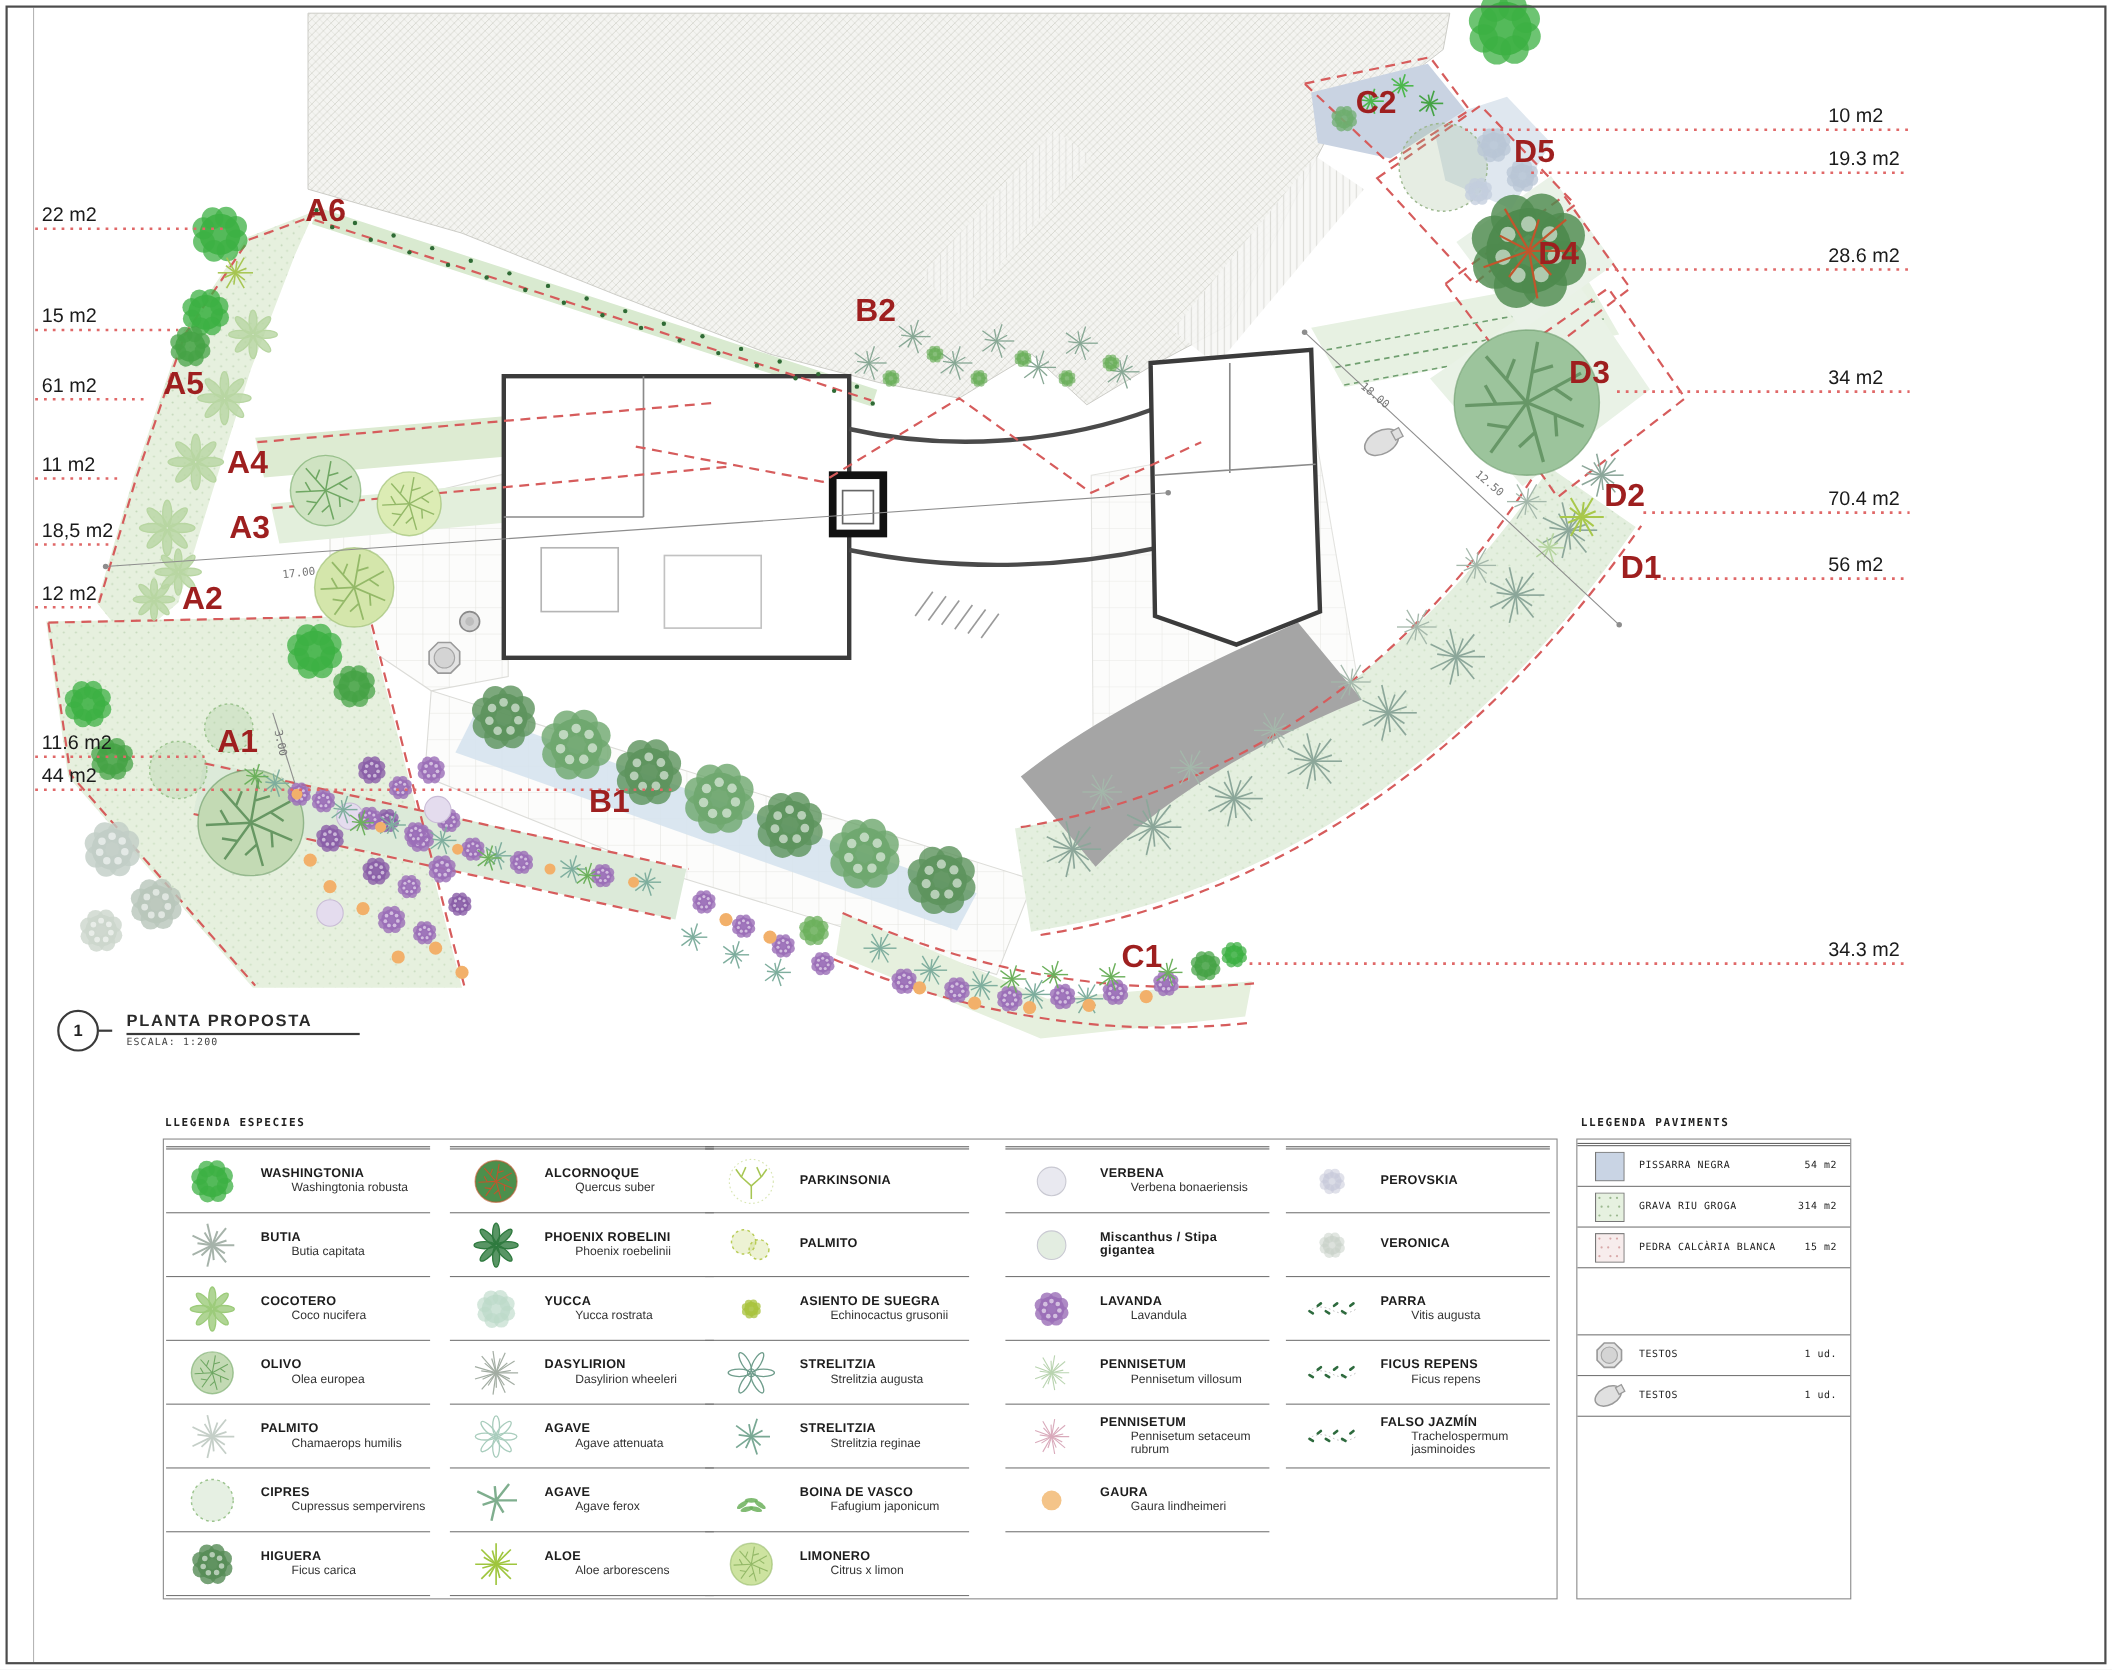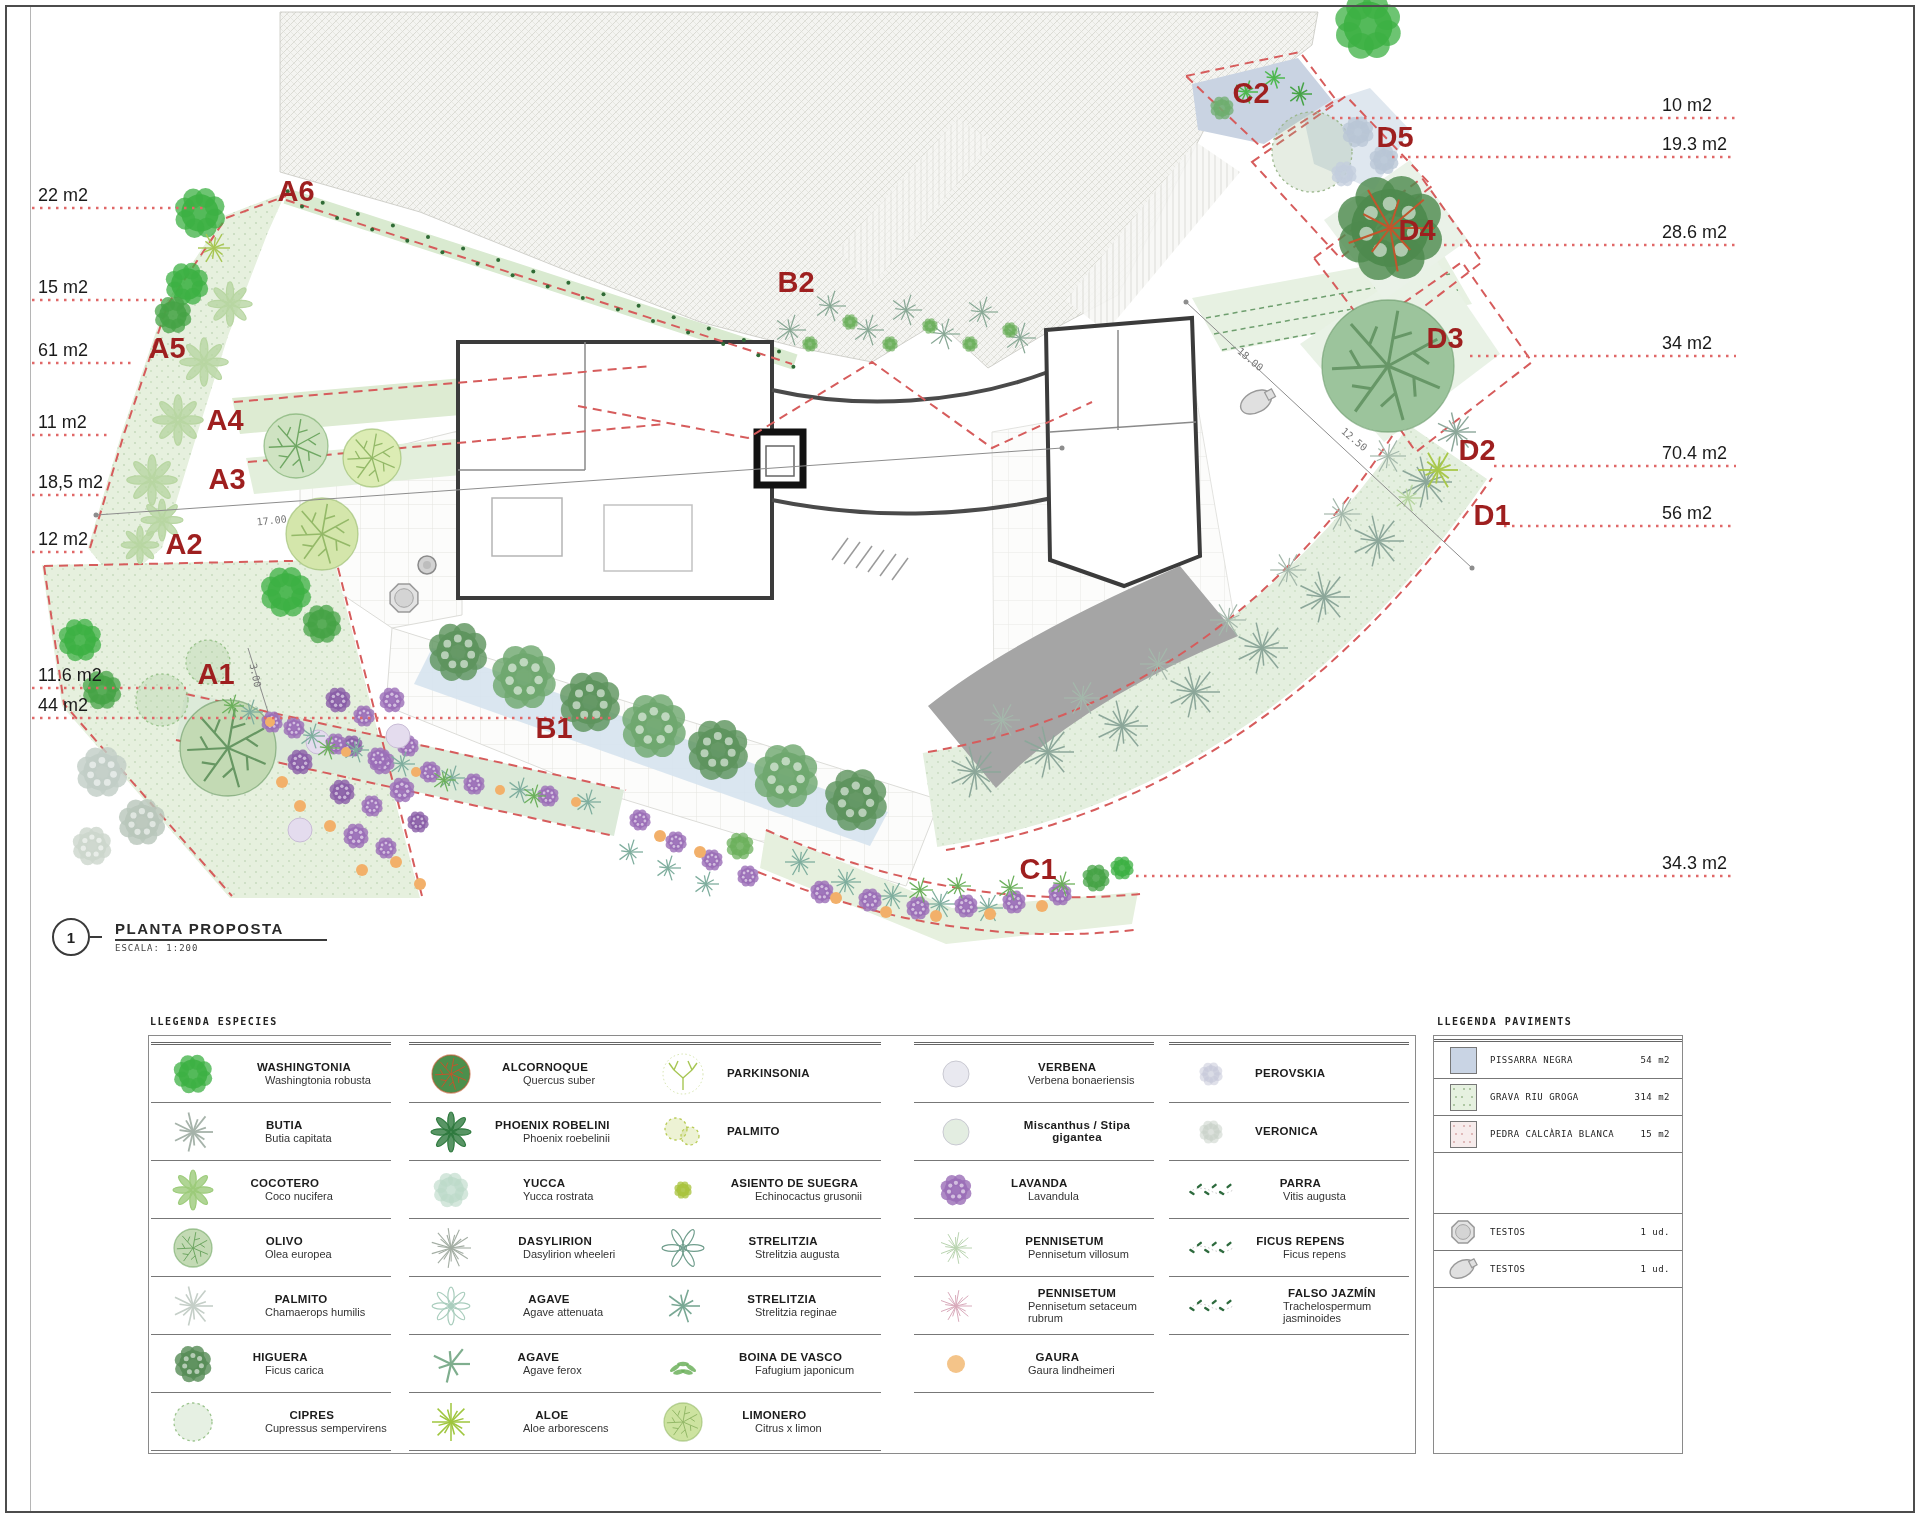--- a/index.html
+++ b/index.html
@@ -23,21 +23,21 @@
   .tb-scale{font-family:"DejaVu Sans Mono",monospace;font-size:9px;color:#444;letter-spacing:1px;}
   
   .legend-title{position:absolute;font-family:"DejaVu Sans Mono",monospace;font-size:10px;font-weight:bold;
                 letter-spacing:1.5px;color:#222;z-index:3;}
   .species-box{position:absolute;left:148px;top:1035px;width:1266px;height:417px;border:1px solid #8a8a8a;z-index:3;}
   .sp-col{position:absolute;top:6px;width:240px;border-top:3px double #666;}
   .sp-row{height:58px;border-bottom:1px solid #777;display:flex;align-items:center;gap:12px;
           padding-left:10px;box-sizing:border-box;}
   .sp-icon{width:64px;min-width:64px;display:flex;justify-content:center;align-items:center;}
   .sp-text{display:flex;flex-direction:column;gap:1px;}
-  .sp-name{font-size:11.5px;font-weight:bold;color:#1c1c1c;letter-spacing:.3px;text-align:center;}
+  .sp-name{font-size:11.5px;font-weight:bold;color:#1c1c1c;letter-spacing:.3px;}
   .sp-latin{font-size:11px;color:#333;margin-left:28px;}
   .pav-box{position:absolute;left:1433px;top:1035px;width:248px;height:417px;border:1px solid #8a8a8a;z-index:3;}
   .pav-rows{position:absolute;left:0;right:0;top:3px;border-top:3px double #666;}
   .pot-rows{position:absolute;left:0;right:0;top:147px;border-top:1px solid #777;margin-top:30px;}
   .pav-row{height:37px;border-bottom:1px solid #777;display:flex;align-items:center;gap: 10px;
            padding:0 12px;box-sizing:border-box;font-family:"DejaVu Sans Mono",monospace;font-size:9px;color:#222;}
   .pav-icon{width:34px;min-width:34px;display:flex;justify-content:center;align-items:center;}
   .pav-name{flex:1;letter-spacing:.5px;}
   .pav-area{letter-spacing:.5px;}
 </style>
@@ -1911,20 +1911,31 @@
               </svg>
             </span>
             <span class="sp-text">
               <span class="sp-name">PALMITO</span>
               <span class="sp-latin">Chamaerops humilis</span>
             </span>
           </div>
           <div class="sp-row">
             <span class="sp-icon">
               <svg width="54" height="54" viewBox="0 0 54 54">
+                <circle cx="27" cy="27" r="19" fill="#9cc48e" fill-opacity="0.25" stroke="#9cc48e" stroke-width="1.3" stroke-dasharray="2.5 3"></circle>
+              </svg>
+            </span>
+            <span class="sp-text">
+              <span class="sp-name">CIPRES</span>
+              <span class="sp-latin">Cupressus sempervirens</span>
+            </span>
+          </div>
+          <div class="sp-row">
+            <span class="sp-icon">
+              <svg width="54" height="54" viewBox="0 0 54 54">
                 <circle cx="27" cy="27" r="13.68" fill="#578d57" opacity="0.95"></circle>
                 <circle cx="38.1" cy="31.0" r="7.2" fill="#578d57" opacity="0.81"></circle>
                 <circle cx="32.0" cy="37.7" r="7.2" fill="#578d57" opacity="0.81"></circle>
                 <circle cx="23.0" cy="38.1" r="7.2" fill="#578d57" opacity="0.81"></circle>
                 <circle cx="16.3" cy="32.0" r="7.2" fill="#578d57" opacity="0.81"></circle>
                 <circle cx="15.9" cy="23.0" r="7.2" fill="#578d57" opacity="0.81"></circle>
                 <circle cx="22.0" cy="16.3" r="7.2" fill="#578d57" opacity="0.81"></circle>
                 <circle cx="31.0" cy="15.9" r="7.2" fill="#578d57" opacity="0.81"></circle>
                 <circle cx="37.7" cy="22.0" r="7.2" fill="#578d57" opacity="0.81"></circle>
                 <circle cx="35.4" cy="28.7" r="2.5" fill="#ffffff" opacity="0.55"></circle>
@@ -1932,31 +1943,20 @@
                 <circle cx="23.4" cy="34.8" r="2.5" fill="#ffffff" opacity="0.55"></circle>
                 <circle cx="18.7" cy="29.0" r="2.5" fill="#ffffff" opacity="0.55"></circle>
                 <circle cx="20.2" cy="21.8" r="2.5" fill="#ffffff" opacity="0.55"></circle>
                 <circle cx="26.9" cy="18.5" r="2.5" fill="#ffffff" opacity="0.55"></circle>
                 <circle cx="33.6" cy="21.6" r="2.5" fill="#ffffff" opacity="0.55"></circle>
               </svg>
             </span>
             <span class="sp-text">
               <span class="sp-name">HIGUERA</span>
               <span class="sp-latin">Ficus carica</span>
-            </span>
-          </div>
-          <div class="sp-row">
-            <span class="sp-icon">
-              <svg width="54" height="54" viewBox="0 0 54 54">
-                <circle cx="27" cy="27" r="19" fill="#9cc48e" fill-opacity="0.25" stroke="#9cc48e" stroke-width="1.3" stroke-dasharray="2.5 3"></circle>
-              </svg>
-            </span>
-            <span class="sp-text">
-              <span class="sp-name">CIPRES</span>
-              <span class="sp-latin">Cupressus sempervirens</span>
             </span>
           </div>
         </div>
         <div class="sp-col" style="left: 260px;">
           <div class="sp-row">
             <span class="sp-icon">
               <svg width="54" height="54" viewBox="0 0 54 54">
                 <circle cx="27" cy="27" r="19" fill="#4c8f4c" stroke="#c2552c" stroke-opacity="0.6" stroke-width="1.3"></circle>
                 <path d="M27,27 L41.9,33.3 M34.4,30.1 L34.8,35.8" stroke="#c2552c" stroke-width="1.0" fill="none"></path>
                 <path d="M27,27 L31.4,42.6 M29.2,34.8 L25.0,38.6" stroke="#c2552c" stroke-width="1.0" fill="none"></path>

